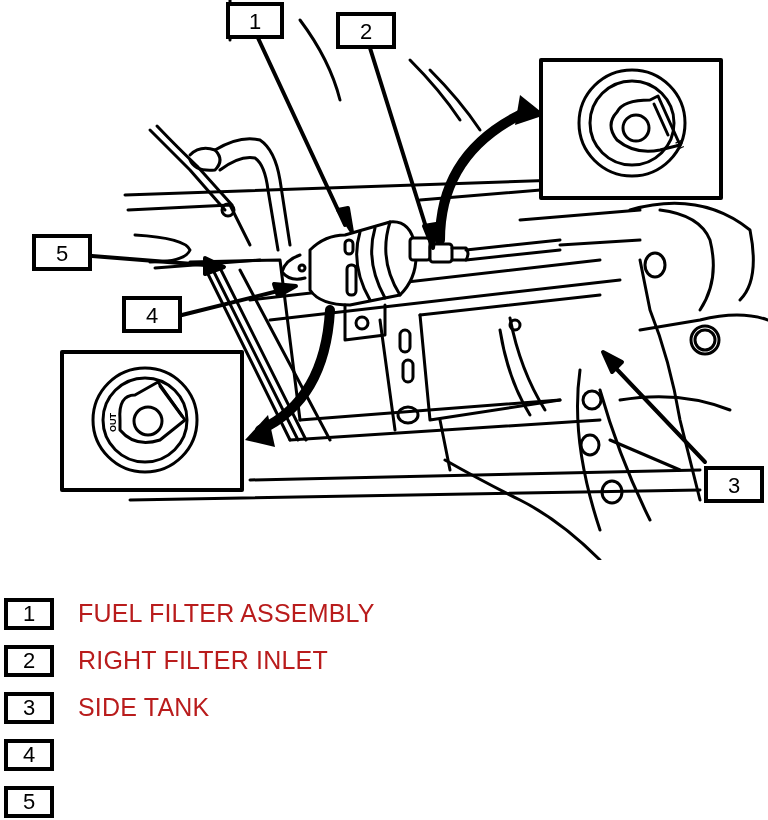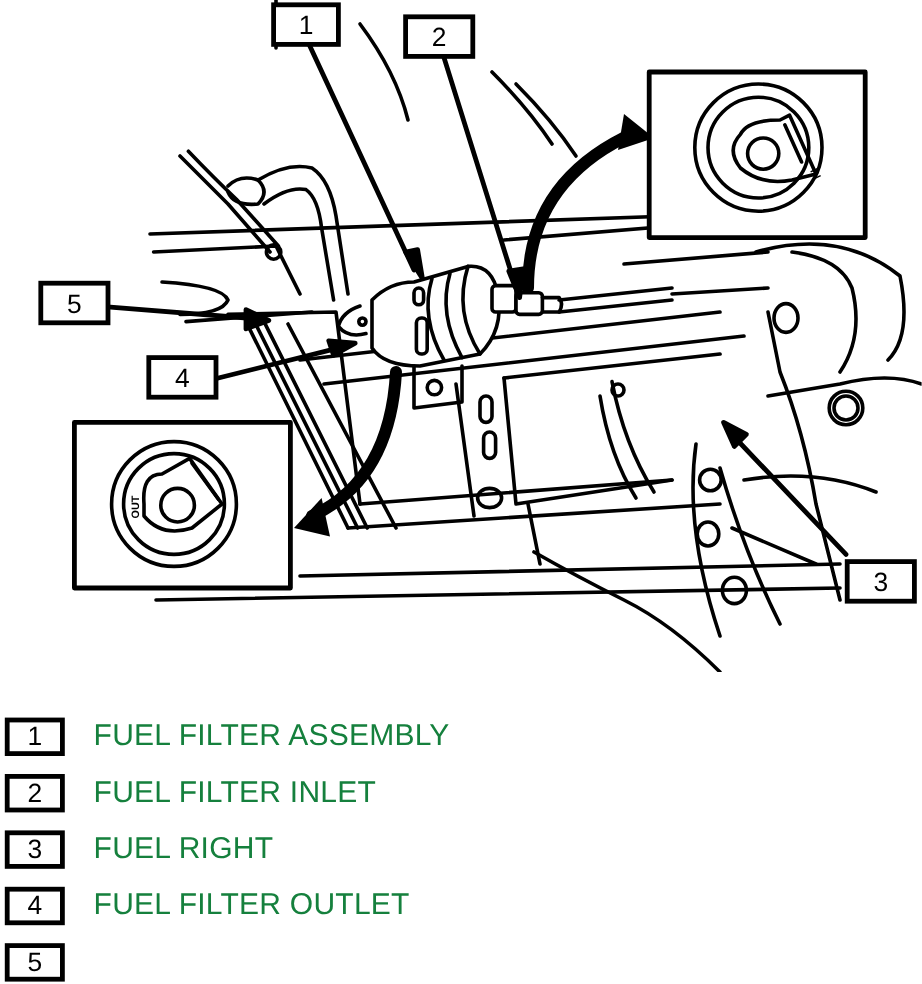--- a/index.html
+++ b/index.html
@@ -3,21 +3,21 @@
   <meta charset="utf-8">
   <style>
     html, body { margin: 0; padding: 0; background: #ffffff; }
     body { width: 768px; height: 820px; position: relative; overflow: hidden; font-family: "Liberation Sans", sans-serif; }
     #diagram { position: absolute; left: 0; top: 0; width: 768px; height: 560px; }
     .callout-text { font-family: "Liberation Sans", sans-serif; font-size: 22px; fill: #000; text-anchor: middle; dominant-baseline: central; }
     .inset-text { font-family: "Liberation Sans", sans-serif; font-size: 9px; font-weight: bold; fill: #000; }
     .legend { position: absolute; left: 4px; top: 590px; width: 760px; }
     .legend-row { display: flex; align-items: center; height: 47px; }
     .legend-box { width: 50px; height: 32px; border: 4px solid #000; box-sizing: border-box; display: flex; align-items: center; justify-content: center; font-size: 22px; color: #000; margin-right: 24px; }
-    .legend-label { font-size: 25px; color: #15803d; letter-spacing: 0.2px; }
+    .legend-label { font-size: 25px; color: #b91c1c; letter-spacing: 0.2px; }
   </style>
 </head>
 <body>
 
 <svg id="diagram" viewBox="0 0 768 560" xmlns="http://www.w3.org/2000/svg">
   <g fill="none" stroke="#000" stroke-width="3" stroke-linecap="round" stroke-linejoin="round">
 
     <g>
       <path d="M125 195 L560 180 L640 178"></path>
       <path d="M128 210 L230 205 L250 245"></path>
@@ -164,26 +164,25 @@
   </g>
 </svg>
 
 <div class="legend">
   <div class="legend-row">
     <div class="legend-box">1</div>
     <div class="legend-label">FUEL FILTER ASSEMBLY</div>
   </div>
   <div class="legend-row">
     <div class="legend-box">2</div>
-    <div class="legend-label">FUEL FILTER INLET</div>
+    <div class="legend-label">RIGHT FILTER INLET</div>
   </div>
   <div class="legend-row">
     <div class="legend-box">3</div>
-    <div class="legend-label">FUEL RIGHT</div>
+    <div class="legend-label">SIDE TANK</div>
   </div>
   <div class="legend-row">
     <div class="legend-box">4</div>
-    <div class="legend-label">FUEL FILTER OUTLET</div>
   </div>
   <div class="legend-row">
     <div class="legend-box">5</div>
   </div>
 </div>
 
 </body></html>

